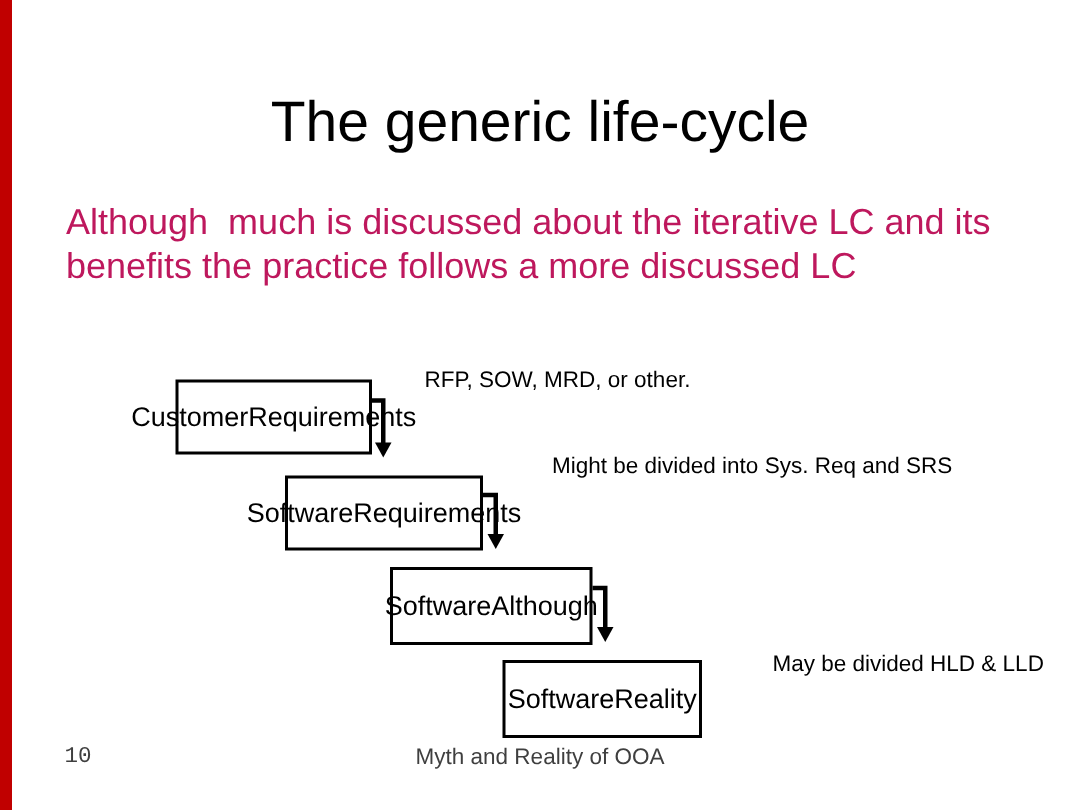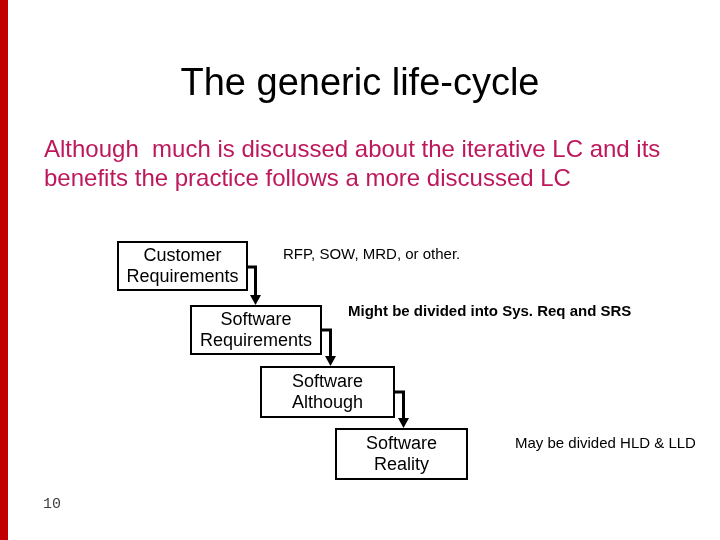--- a/index.html
+++ b/index.html
@@ -44,40 +44,41 @@
     line-height: 29px;
     color: #be185d;
   }
   .body-line { white-space: pre-wrap; }
   .flow-box {
     position: absolute;
     box-sizing: border-box;
     border: 2px solid #000000;
     background: #ffffff;
     display: flex;
-    flex-direction: column;
+    flex-direction: row;
     align-items: center;
     justify-content: center;
     text-align: center;
     font-size: 18px;
     line-height: 21px;
+    margin-top: 12px;
   }
   .box-1 { left: 117px; top: 241px; width: 131px; height: 50px; }
   .box-2 { left: 190px; top: 305px; width: 132px; height: 50px; }
   .box-3 { left: 260px; top: 366px; width: 135px; height: 52px; }
   .box-4 { left: 335px; top: 428px; width: 133px; height: 52px; }
   .annotation {
     position: absolute;
     font-size: 15px;
     line-height: 20px;
     color: #000000;
     white-space: pre;
   }
   .annot-1 { left: 283px; top: 244px; }
-  .annot-2 { left: 348px; top: 301px; font-weight: bold; }
+  .annot-2 { left: 368px; top: 301px; }
   .annot-4 { left: 515px; top: 433px; }
   .connector-layer {
     position: absolute;
     left: 0; top: 0;
     width: 720px; height: 540px;
     pointer-events: none;
   }
   .footer-page-number {
     position: absolute;
     left: 43px;
@@ -140,14 +141,15 @@
       <polyline points="395,392 403.5,392 403.5,419"></polyline>
     </g>
     <g fill="#000000" stroke="none">
       <polygon points="250,295 261,295 255.5,305"></polygon>
       <polygon points="325,356 336,356 330.5,366"></polygon>
       <polygon points="398,418 409,418 403.5,428"></polygon>
     </g>
   </svg>
 
   <div class="footer-page-number">10</div>
+  <div class="footer-title">Myth and Reality of OOA</div>
 
 </div>
 
 </body></html>

